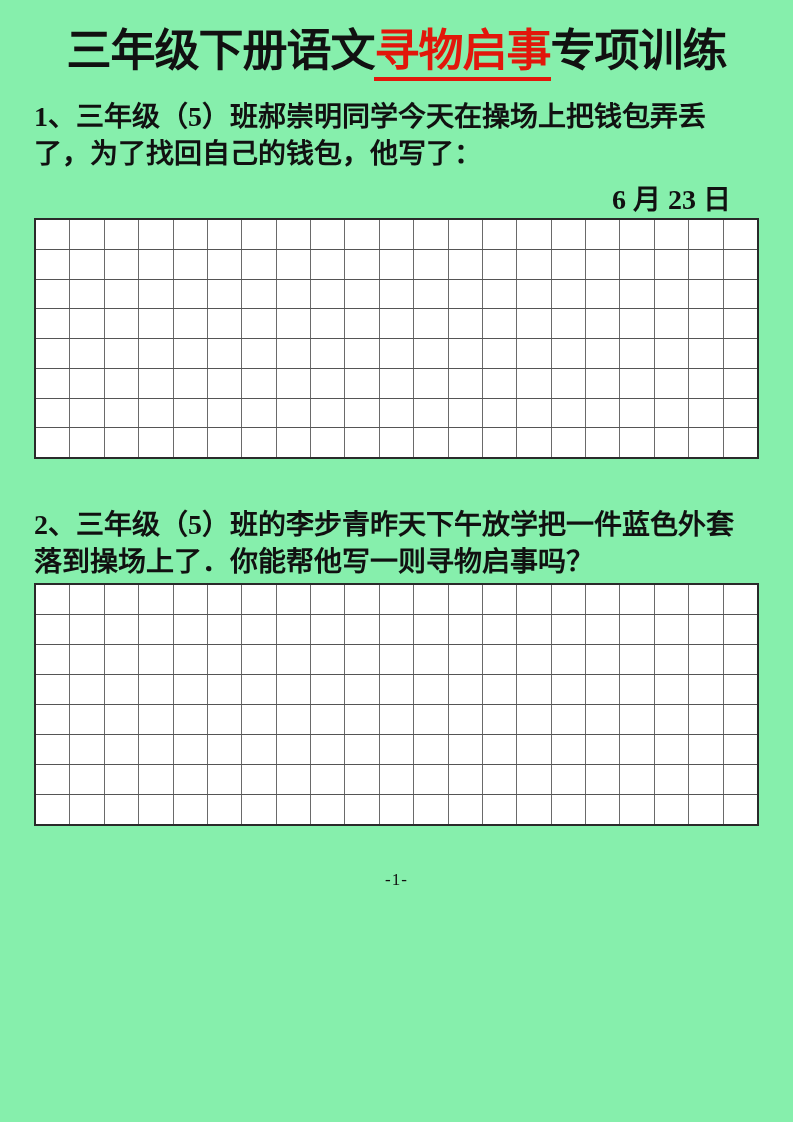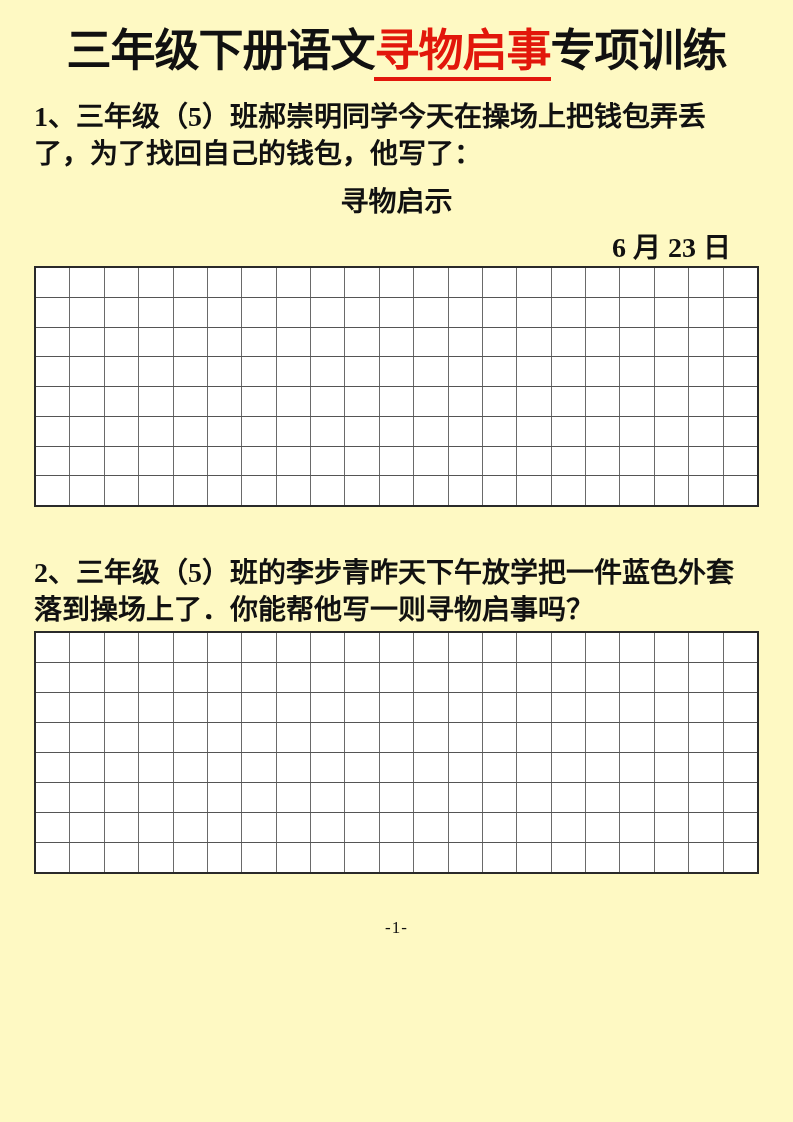--- a/index.html
+++ b/index.html
@@ -1,21 +1,21 @@
 <!DOCTYPE html>
 <html lang="zh-CN"><head>
 <meta charset="utf-8">
 <style>
   * { margin: 0; padding: 0; box-sizing: border-box; }
   html, body { background: #ffffff; }
   .page {
     width: 793px;
     height: 1122px;
     margin: 0 auto;
-    background: #fef9c3;
+    background: #86efac;
     color: #111111;
     font-family: "Liberation Serif", serif;
     font-weight: 700;
     padding: 0 34px;
     overflow: hidden;
     position: relative;
   }
   .doc-title {
     font-family: "Liberation Sans", sans-serif;
     font-weight: 700;
@@ -65,21 +65,20 @@
 </style>
 </head>
 <body>
 
 <div class="page">
 
   <h1 class="doc-title"><span>三年级下册语文</span><span class="title-highlight">寻物启事</span><span>专项训练</span></h1>
 
   <p class="body-text para1">1、三年级（5）班郝崇明同学今天在操场上把钱包弄丢了，为了找回自己的钱包，他写了：</p>
 
-  <div class="body-text notice-title">寻物启示</div>
 
 
   <div class="body-text date-line">6 月 23 日</div>
 
 
 
   <div class="writing-grid grid-1">
       <div class="grid-row">
         <div class="grid-cell"></div>
         <div class="grid-cell"></div>

